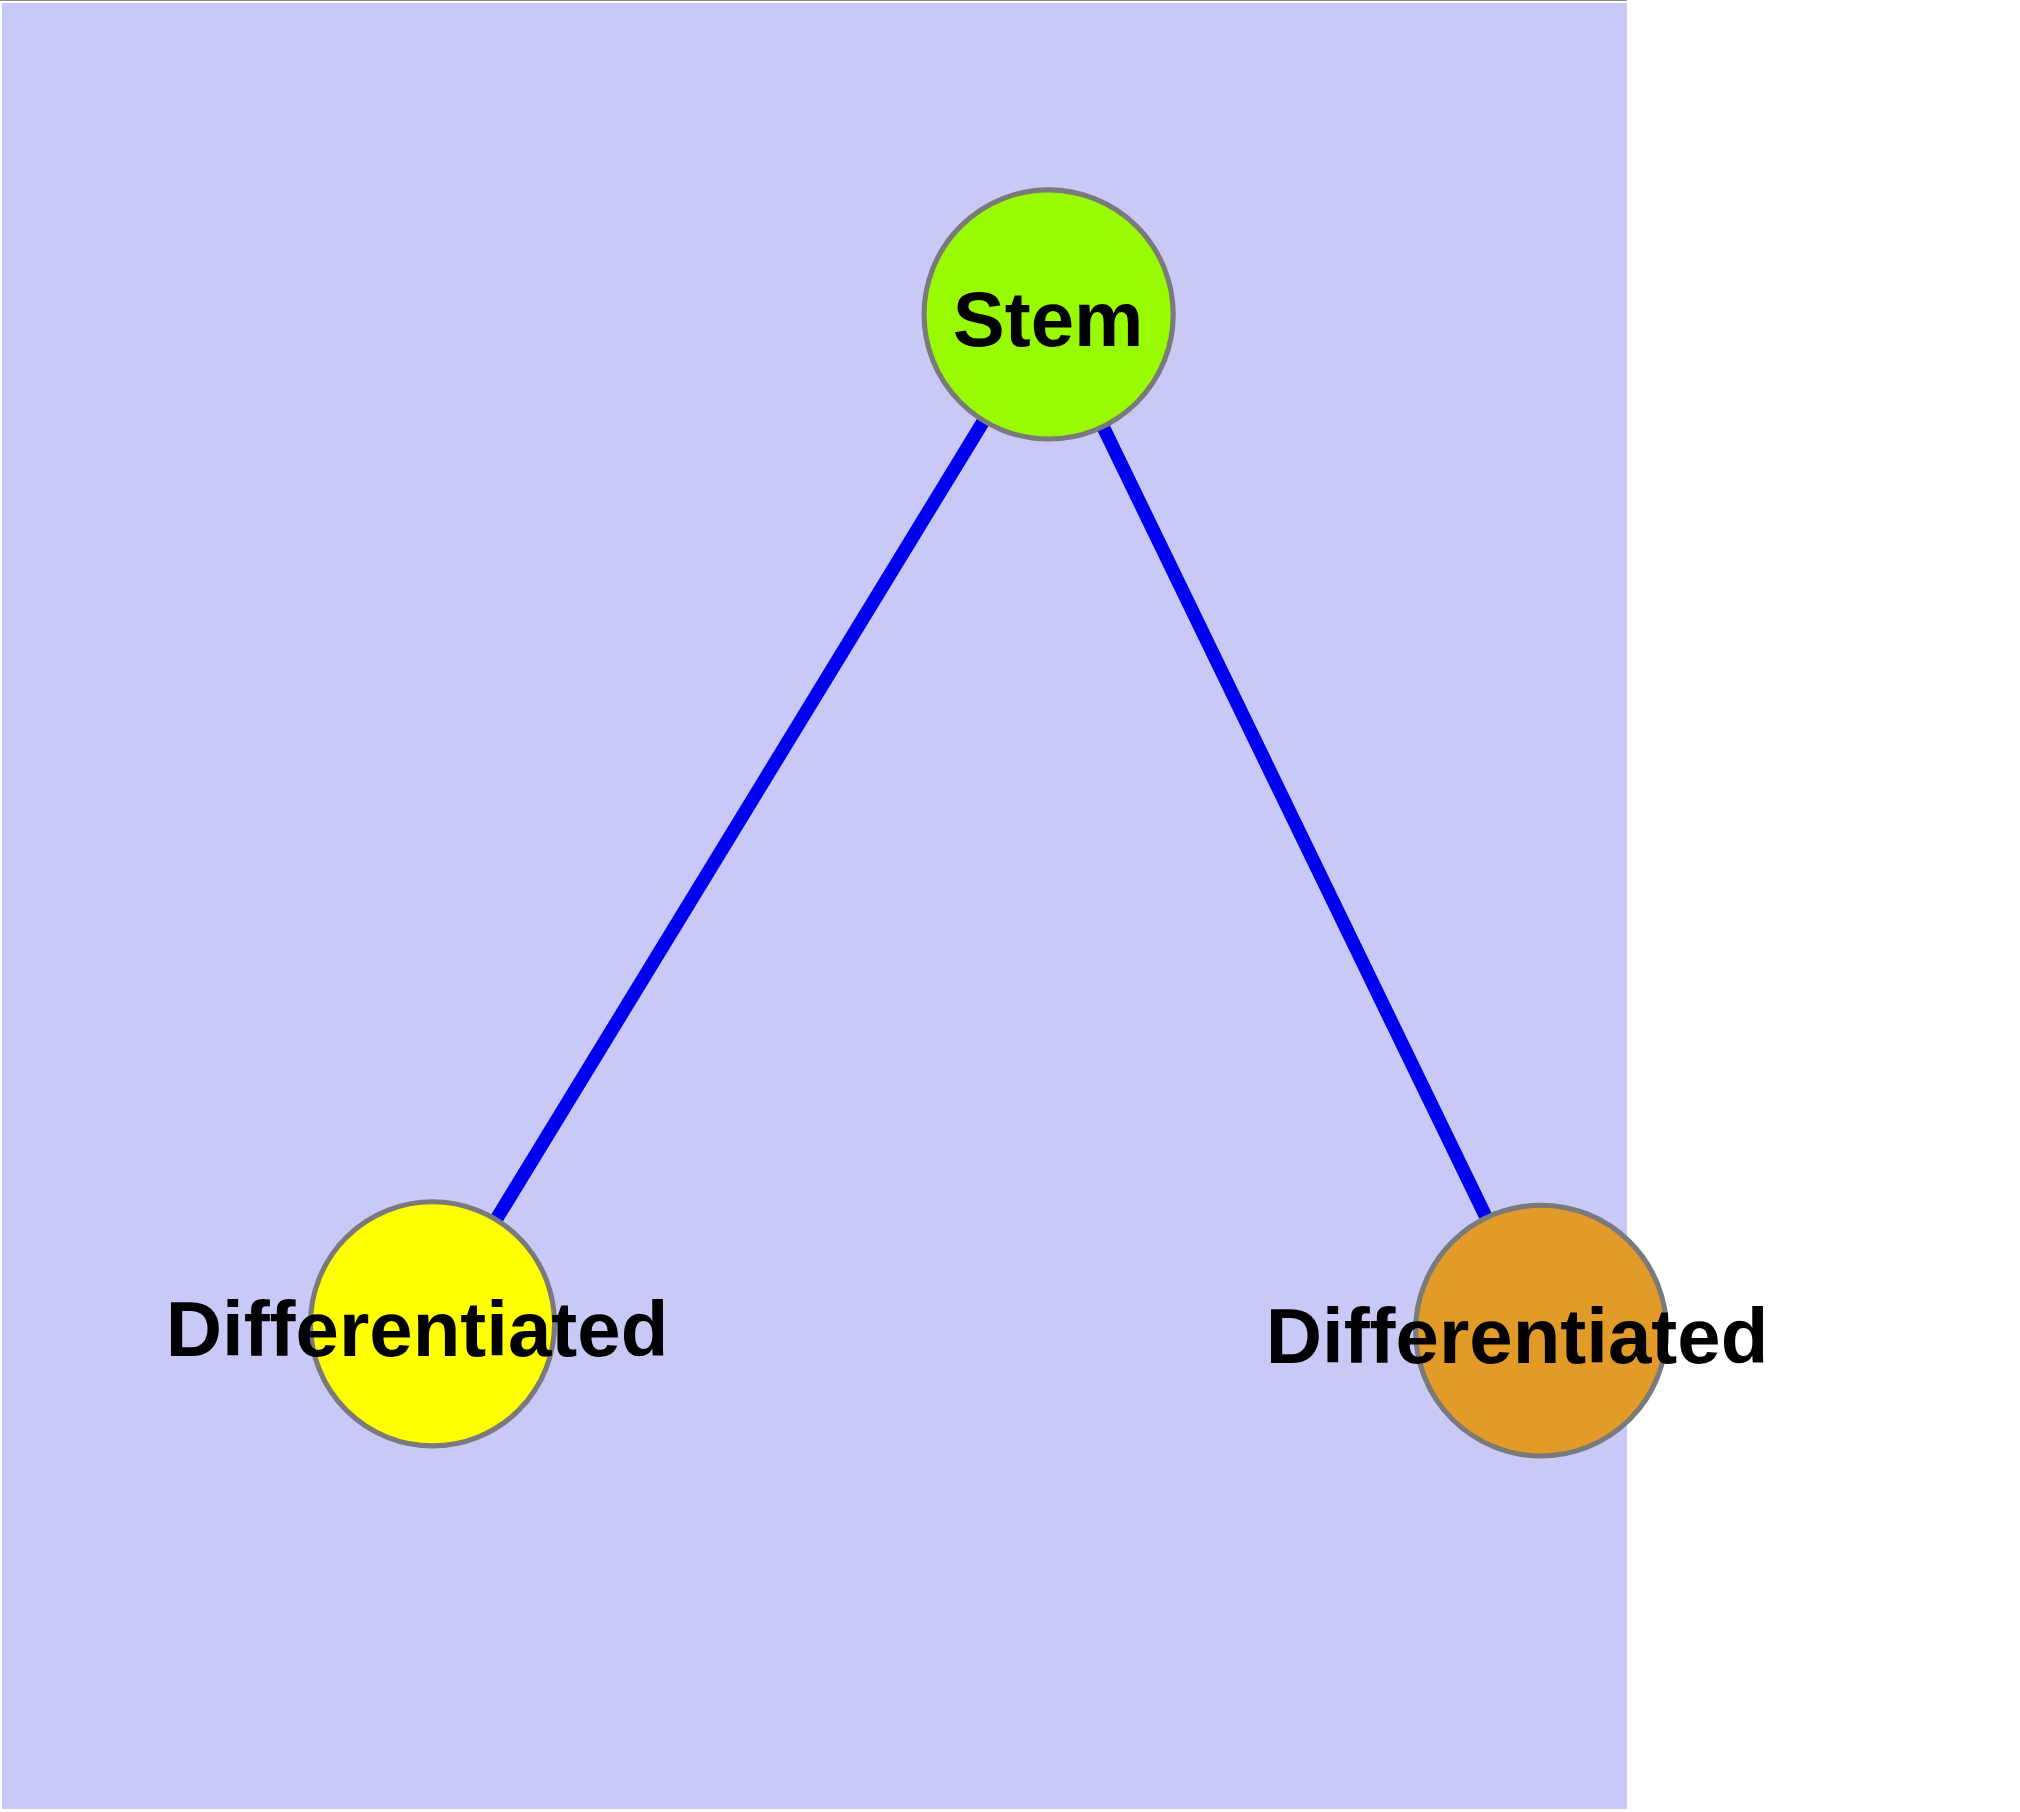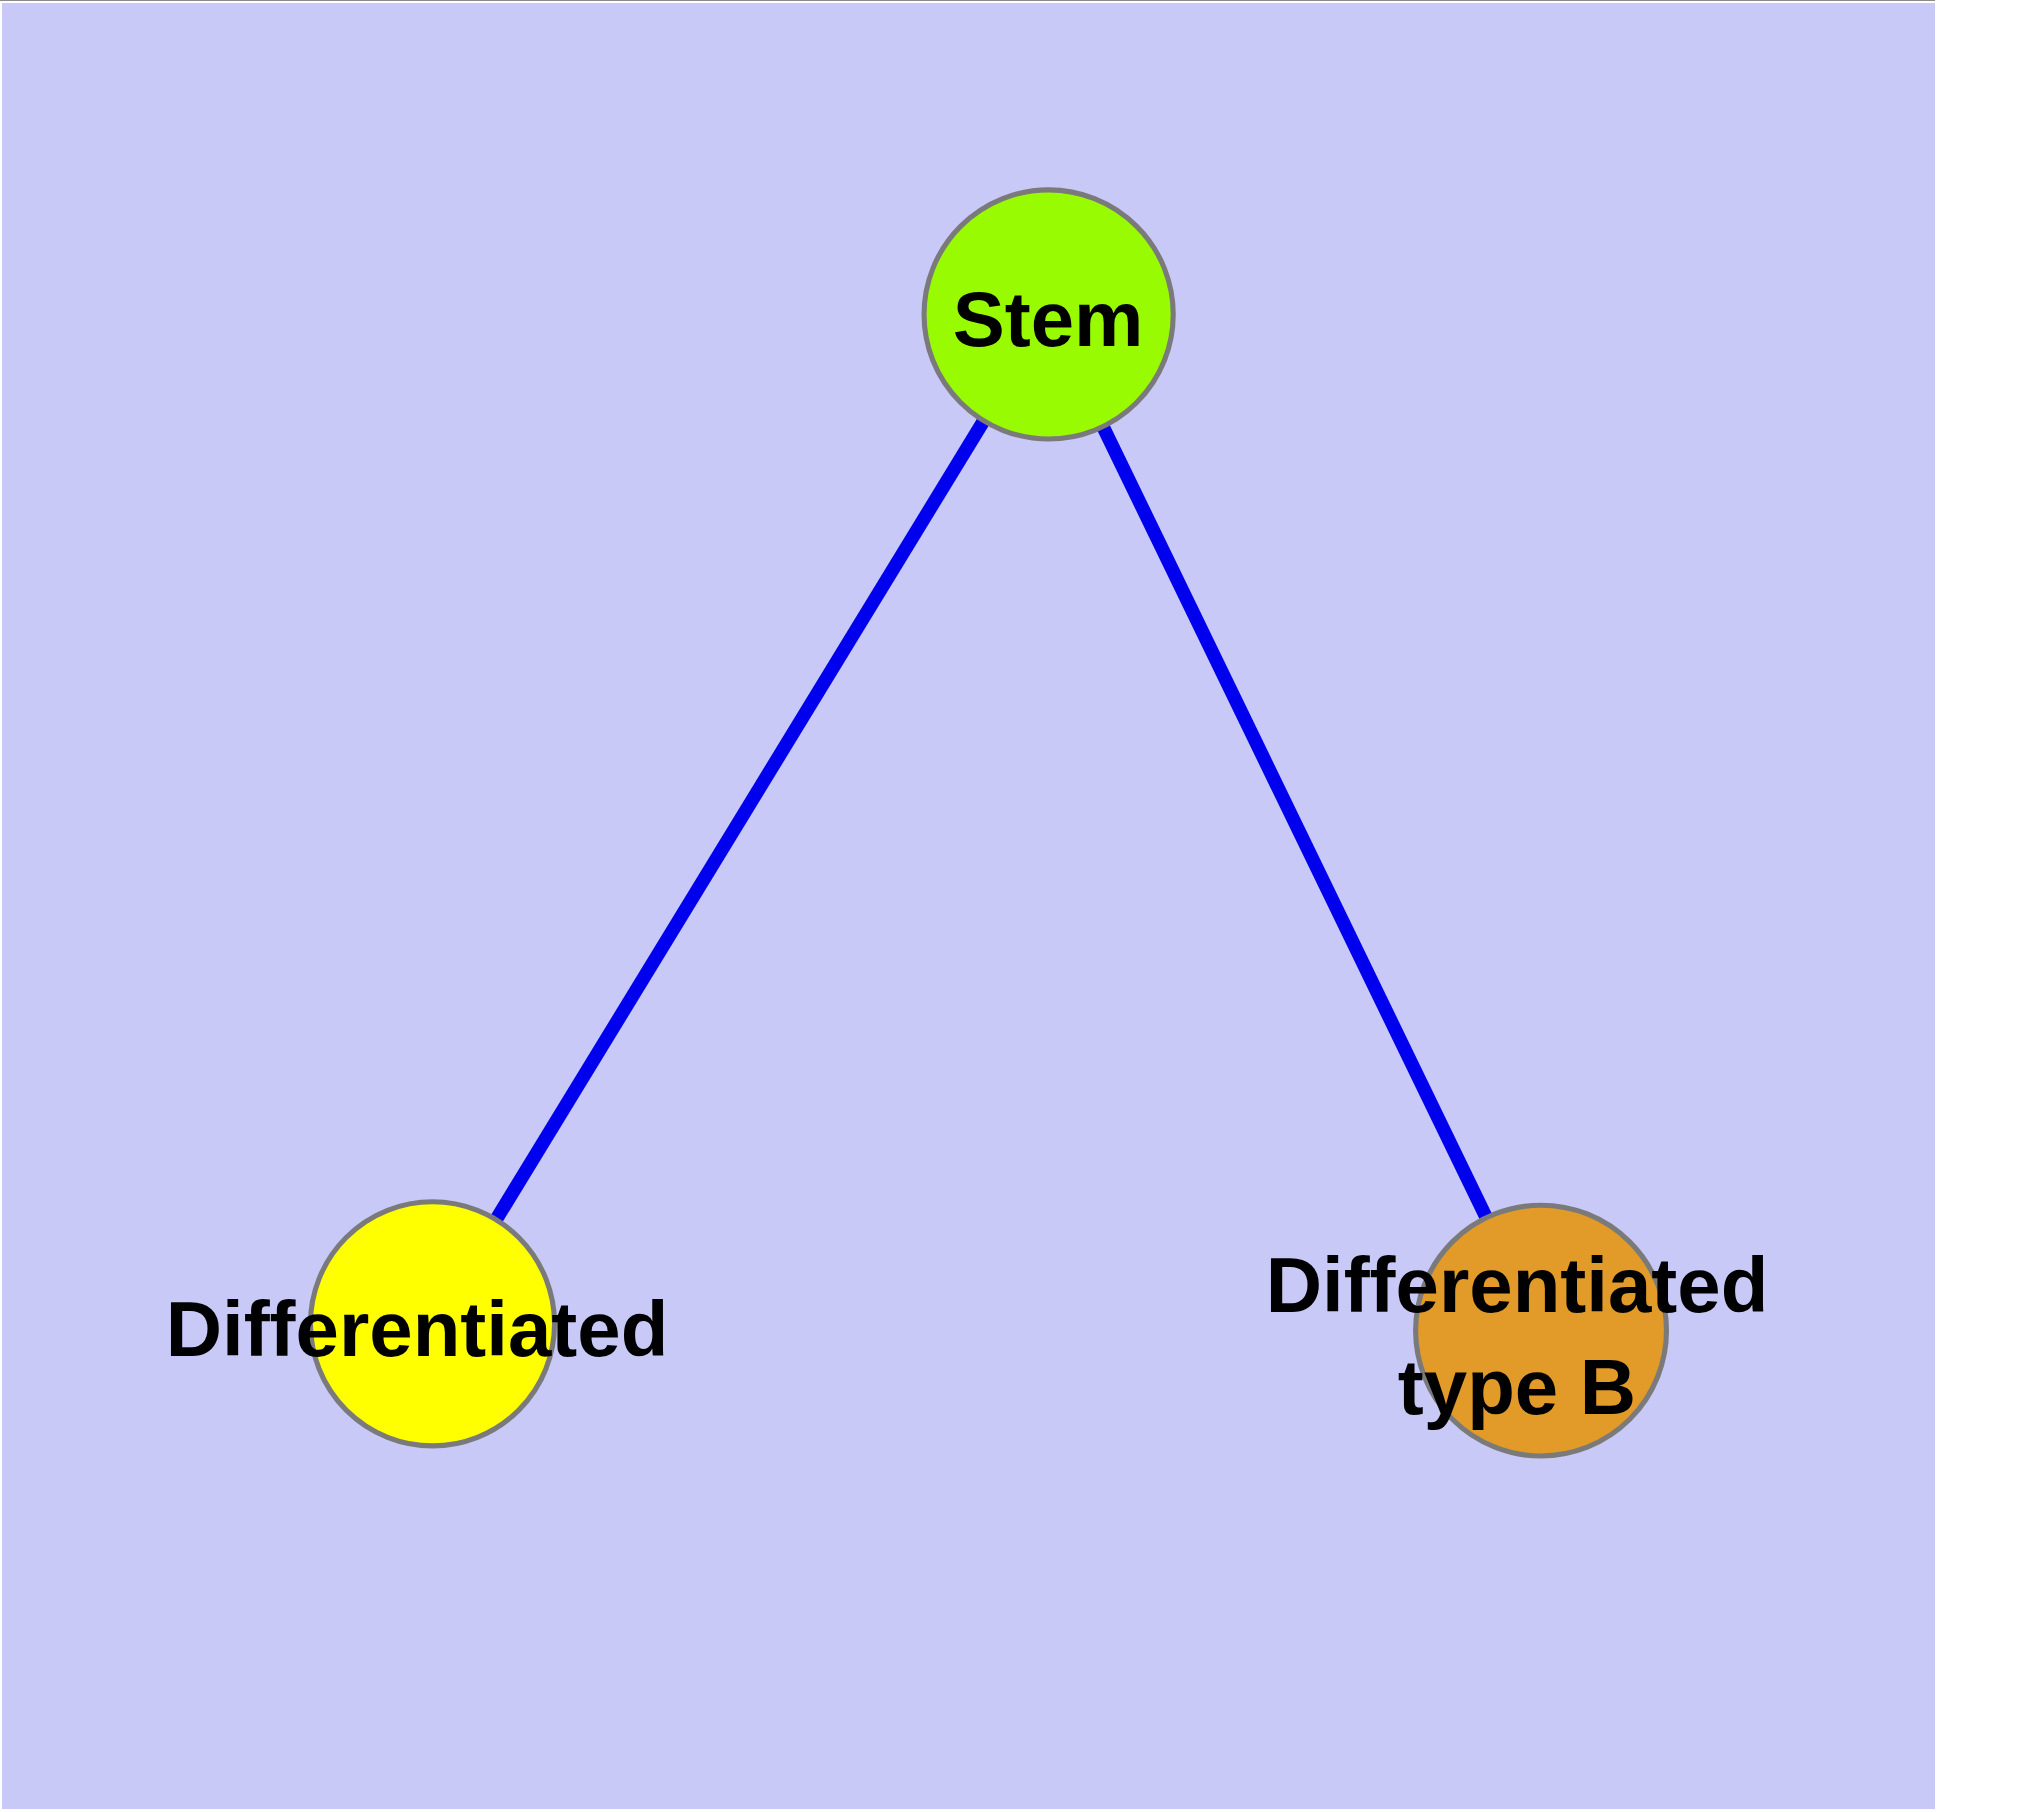--- a/index.html
+++ b/index.html
@@ -5,21 +5,21 @@
   html, body {
     margin: 0;
     padding: 0;
     width: 2021px;
     height: 1812px;
     overflow: hidden;
     font-family: "Liberation Sans", "DejaVu Sans", sans-serif;
   }
   .frame {
     position: relative;
-    width: 1935px;
+    width: 1627px;
     height: 1812px;
     background: #C9C9F8;
   }
   .frame-topline {
     position: absolute;
     top: 0; left: 0; right: 0;
     height: 0.8px;
     z-index: 5;
   }
   .frame-top {
@@ -79,17 +79,16 @@
   <div class="node-label" style="left: 1048px; top: 319px; color: rgb(0, 0, 0);">
     <div>Stem</div>
   </div>
 
   <div class="node-label" style="left: 417px; top: 1329px; color: rgb(0, 0, 0);">
     <div>Differentiated</div>
   </div>
 
   <div class="node-label" style="left: 1517px; top: 1336px; color: rgb(0, 0, 0);">
     <div>Differentiated</div>
-    <div>type B</div>
   </div>
 
 </div>
 
 
 </body></html>

